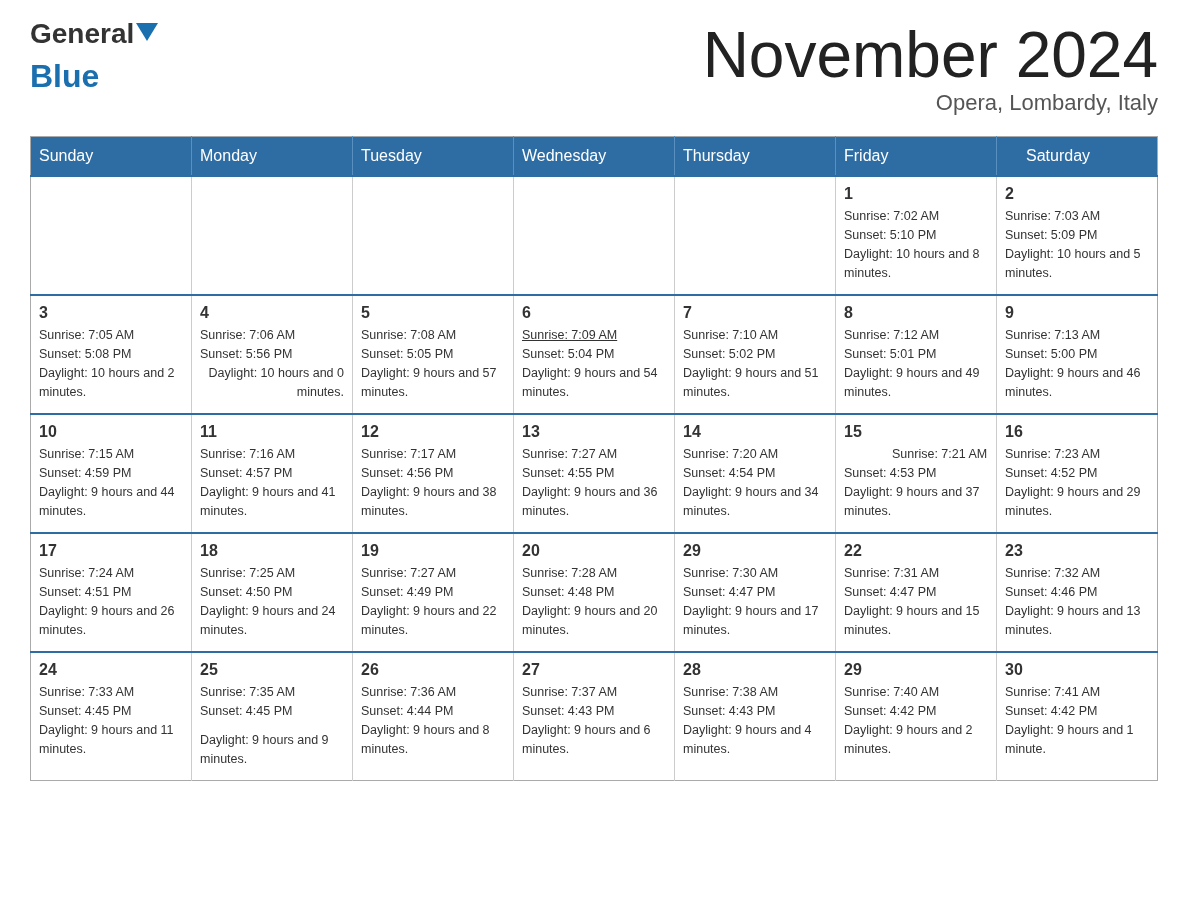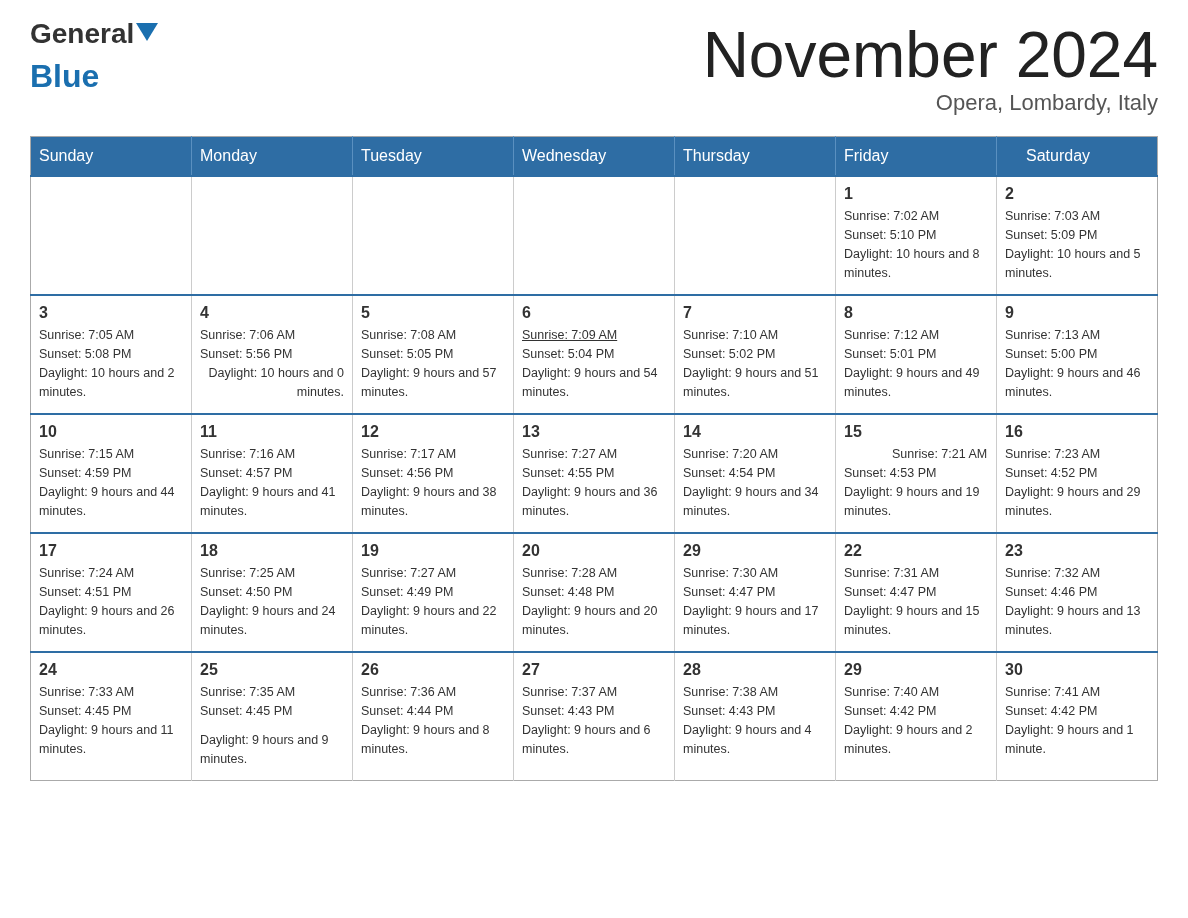--- a/index.html
+++ b/index.html
@@ -250,21 +250,21 @@
             <span style="display: block;">Sunrise: 7:20 AM</span>
             <span style="display: block;">Sunset: 4:54 PM</span>
             <span style="display: block;">Daylight: 9 hours and 34 minutes.</span>
           </div>
         </td>
         <td>
           <span class="day-number">15</span>
           <div class="day-info">
             <span style="display: block; margin-left: 48px;">Sunrise: 7:21 AM</span>
             <span style="display: block;">Sunset: 4:53 PM</span>
-            <span style="display: block;">Daylight: 9 hours and 19 minutes.</span>
+            <span style="display: block;">Daylight: 9 hours and 37 minutes.</span>
           </div>
         </td>
         <td>
           <span class="day-number">16</span>
           <div class="day-info">
             <span style="display: block;">Sunrise: 7:23 AM</span>
             <span style="display: block;">Sunset: 4:52 PM</span>
             <span style="display: block;">Daylight: 9 hours and 29 minutes.</span>
           </div>
         </td>

